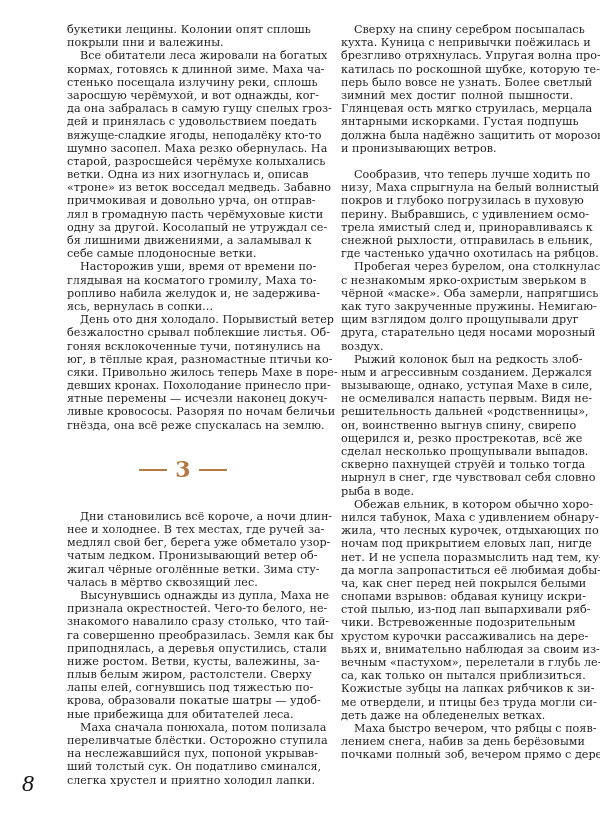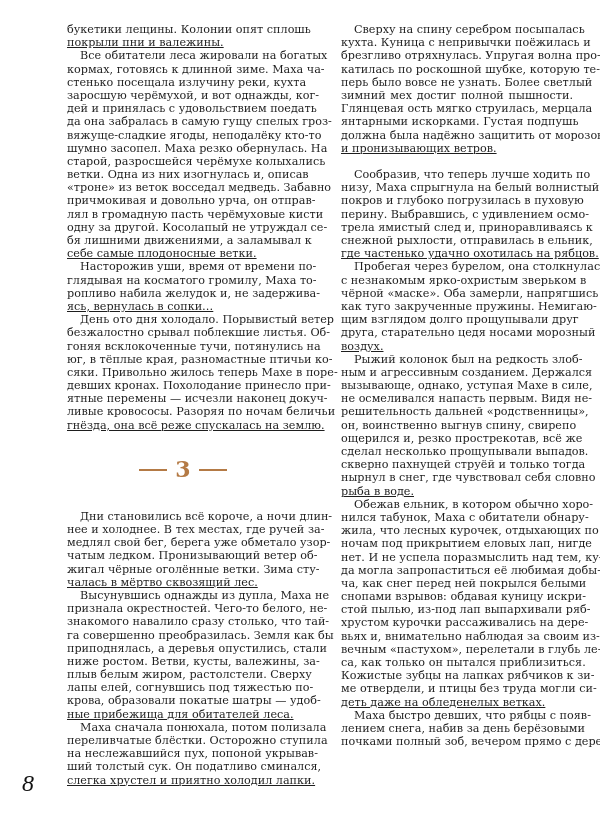--- a/index.html
+++ b/index.html
@@ -11,21 +11,21 @@
   .col {
     position: absolute; top: 23px; width: 232px;
     font-size: 11.2px; line-height: 13.2px;
   }
   .col.left { left: 67px; }
   .col.right { left: 341px; }
   .line {
     display: block; white-space: nowrap; text-align: justify; text-align-last: justify;
     height: 13.2px; overflow: visible;
   }
-  .line.last { text-align-last: left; text-decoration: underline; }
+  .line.last { text-align-last: left; }
   .line.indent { padding-left: 13px; }
   .gap { height: 13.2px; }
   .chapter {
     display: flex; align-items: center; justify-content: center; gap: 8px;
     height: 52px; margin: 12px 0 14px 0;
   }
   .chapter .dash { width: 28px; height: 2px; background: #b47a45; display: inline-block; }
   .chapter .num { color: #b47a45; font-weight: bold; font-size: 22px; font-family: "DejaVu Serif", serif; }
   .page-num {
     position: absolute; left: 22px; top: 770px;
@@ -36,24 +36,24 @@
 <body>
 
 <div class="col left" id="leftcol">
     <div>
       <span class="line">букетики лещины. Колонии опят сплошь</span>
       <span class="line last">покрыли пни и валежины.</span>
     </div>
     <div>
       <span class="line indent">Все обитатели леса жировали на богатых</span>
       <span class="line">кормах, готовясь к длинной зиме. Маха ча-</span>
-      <span class="line">стенько посещала излучину реки, кухта</span>
+      <span class="line">стенько посещала излучину реки, сплошь</span>
       <span class="line">заросшую черёмухой, и вот однажды, ког-</span>
+      <span class="line">да она забралась в самую гущу спелых гроз-</span>
       <span class="line">дей и принялась с удовольствием поедать</span>
-      <span class="line">да она забралась в самую гущу спелых гроз-</span>
       <span class="line">вяжуще-сладкие ягоды, неподалёку кто-то</span>
       <span class="line">шумно засопел. Маха резко обернулась. На</span>
       <span class="line">старой, разросшейся черёмухе колыхались</span>
       <span class="line">ветки. Одна из них изогнулась и, описав</span>
       <span class="line">«троне» из веток восседал медведь. Забавно</span>
       <span class="line">причмокивая и довольно урча, он отправ-</span>
       <span class="line">лял в громадную пасть черёмуховые кисти</span>
       <span class="line">одну за другой. Косолапый не утруждал се-</span>
       <span class="line">бя лишними движениями, а заламывал к</span>
       <span class="line last">себе самые плодоносные ветки.</span>
@@ -148,36 +148,37 @@
       <span class="line">решительность дальней «родственницы»,</span>
       <span class="line">он, воинственно выгнув спину, свирепо</span>
       <span class="line">ощерился и, резко прострекотав, всё же</span>
       <span class="line">сделал несколько прощупывали выпадов.</span>
       <span class="line">скверно пахнущей струёй и только тогда</span>
       <span class="line">нырнул в снег, где чувствовал себя словно</span>
       <span class="line last">рыба в воде.</span>
     </div>
     <div>
       <span class="line indent">Обежав ельник, в котором обычно хоро-</span>
-      <span class="line">нился табунок, Маха с обитатели обнару-</span>
+      <span class="line">нился табунок, Маха с удивлением обнару-</span>
       <span class="line">жила, что лесных курочек, отдыхающих по</span>
       <span class="line">ночам под прикрытием еловых лап, нигде</span>
       <span class="line">нет. И не успела поразмыслить над тем, ку-</span>
       <span class="line">да могла запропаститься её любимая добы-</span>
       <span class="line">ча, как снег перед ней покрылся белыми</span>
       <span class="line">снопами взрывов: обдавая куницу искри-</span>
       <span class="line">стой пылью, из-под лап выпархивали ряб-</span>
+      <span class="line">чики. Встревоженные подозрительным</span>
       <span class="line">хрустом курочки рассаживались на дере-</span>
       <span class="line">вьях и, внимательно наблюдая за своим из-</span>
       <span class="line">вечным «пастухом», перелетали в глубь ле-</span>
       <span class="line">са, как только он пытался приблизиться.</span>
       <span class="line">Кожистые зубцы на лапках рябчиков к зи-</span>
       <span class="line">ме отвердели, и птицы без труда могли си-</span>
       <span class="line last">деть даже на обледенелых ветках.</span>
     </div>
     <div>
-      <span class="line indent">Маха быстро девших, что рябцы с появ-</span>
+      <span class="line indent">Маха быстро вечером, что рябцы с появ-</span>
       <span class="line">лением снега, набив за день берёзовыми</span>
       <span class="line">почками полный зоб, вечером прямо с дере-</span>
     </div>
   </div>
 
 <div class="page-num">8</div>
 
 </body></html>

